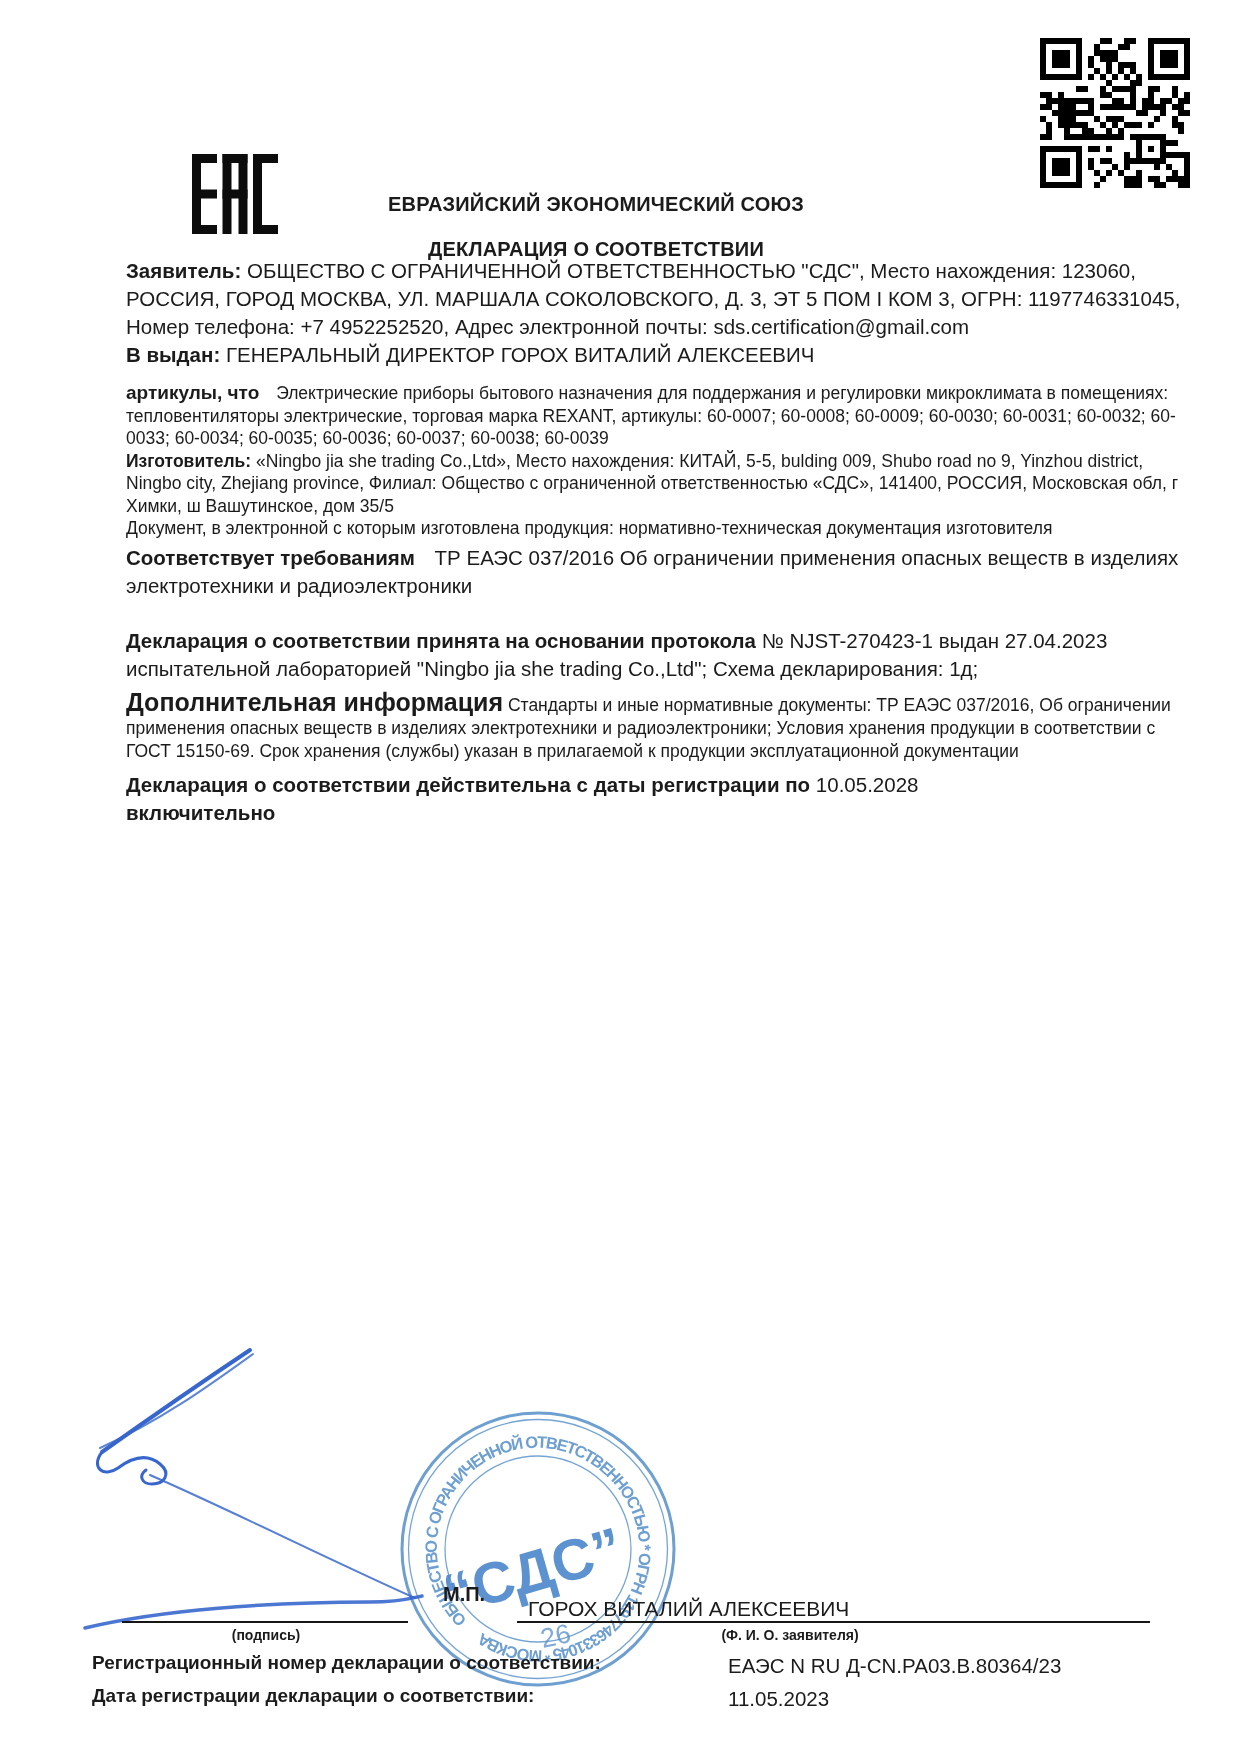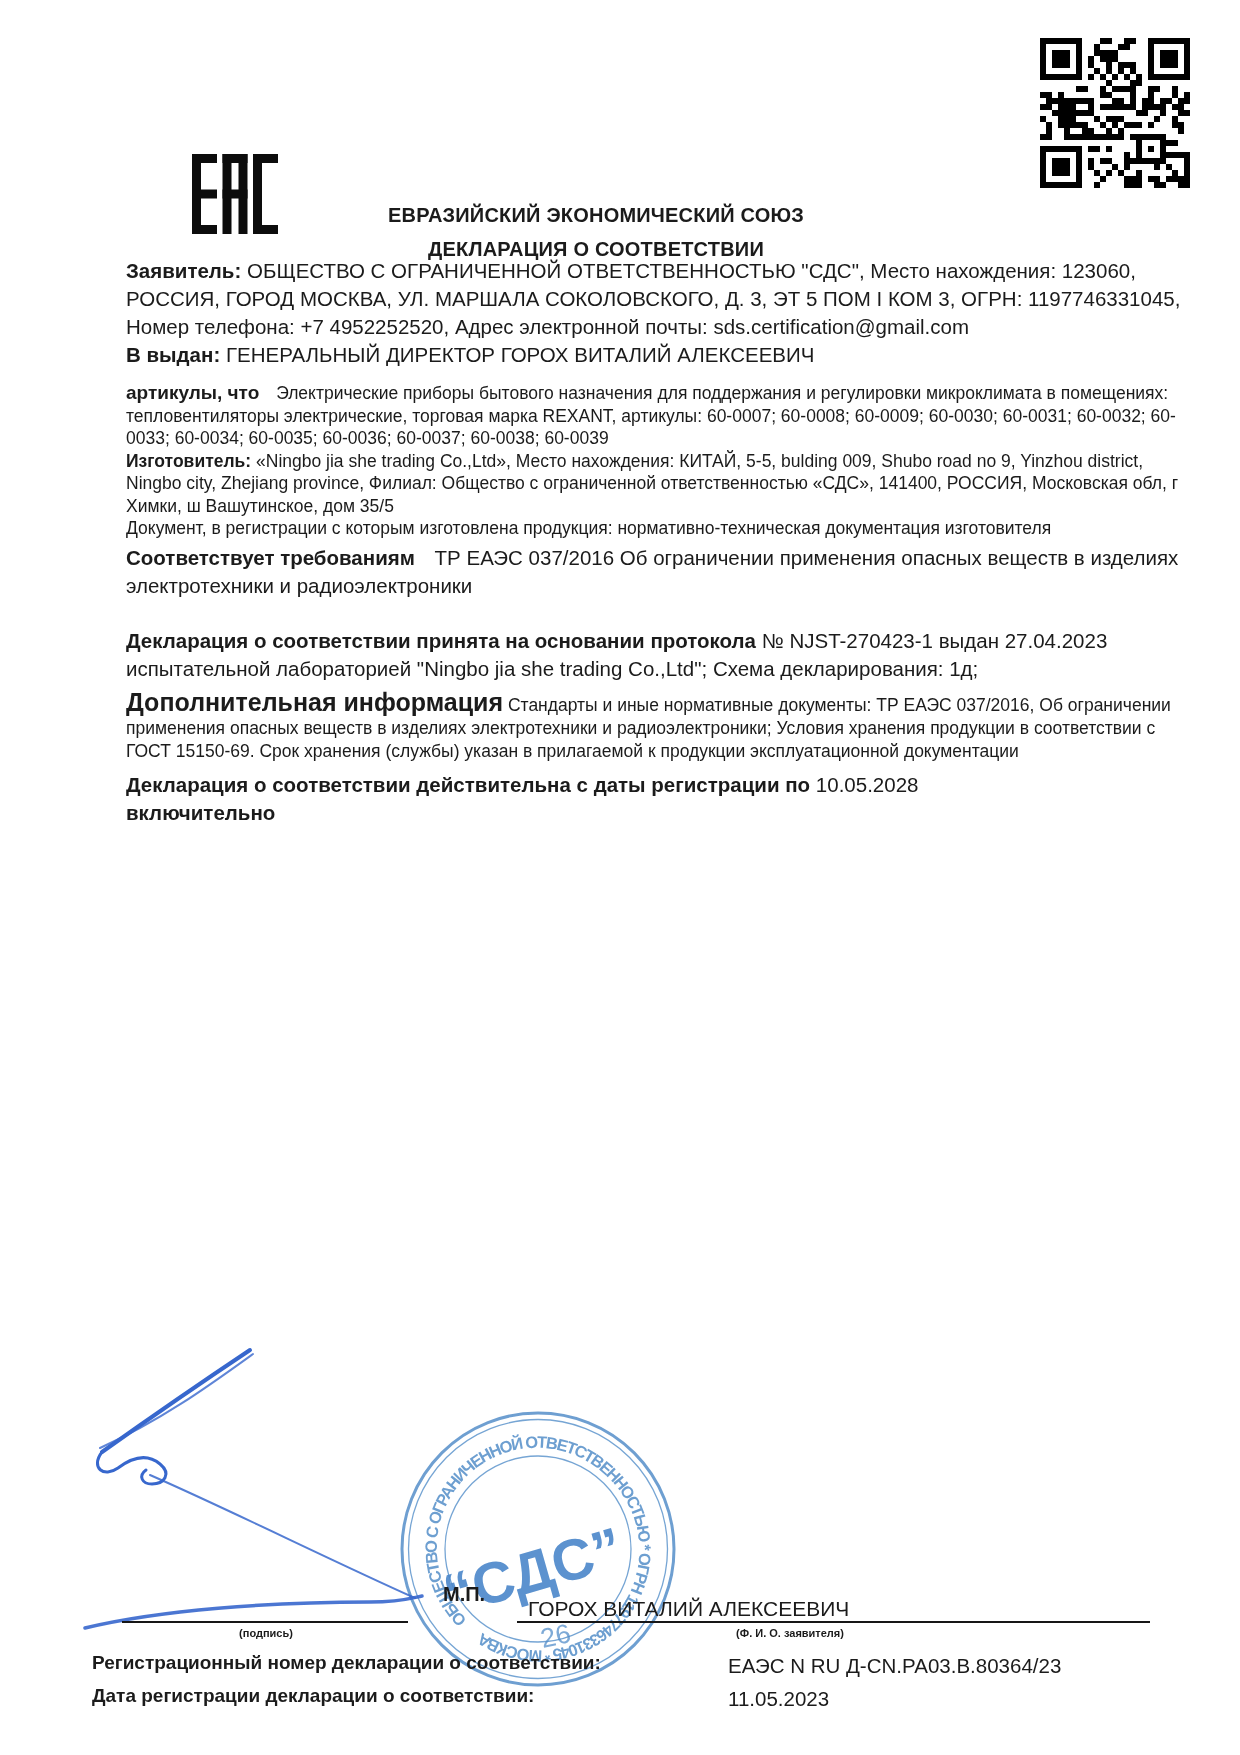--- a/index.html
+++ b/index.html
@@ -18,21 +18,21 @@
   .sm{font-size:17.5px;line-height:22.5px;}
   b.inl{font-weight:bold;}
   .lead-sm{font-size:19px;font-weight:bold;}
   .gap13{margin-top:13px !important;}
   .gap4{margin-top:4px !important;}
   .gap27{margin-top:27px !important;}
   .gap8{margin-top:8px !important;}
   .blockline{display:block;}
   
   .sigline{height:0;border-top:2px solid #161616;}
-  .caption{font-size:11px;font-weight:bold;text-align:center;}
+  .caption{font-size:14px;font-weight:bold;text-align:center;}
   .mp{font-size:20px;font-weight:bold;}
   .fio-name{font-size:21px;}
   .reg-label{font-size:19px;font-weight:bold;}
   .reg-value{font-size:20.5px;}
   svg{display:block;}
   .noptr{pointer-events:none;}
 </style>
 </head>
 <body>
 
@@ -50,21 +50,21 @@
       <rect x="30.5" y="0" width="25" height="9"></rect>
       <rect x="30.5" y="35.5" width="25" height="9"></rect>
 
       <rect x="61" y="0" width="9" height="80"></rect>
       <rect x="61" y="0" width="25" height="9"></rect>
       <rect x="61" y="71" width="25" height="9"></rect>
     </g>
   </svg>
 </div>
 
-<div class="abs title" style="top:204px;">ЕВРАЗИЙСКИЙ ЭКОНОМИЧЕСКИЙ СОЮЗ</div>
+<div class="abs title" style="top:193px;">ЕВРАЗИЙСКИЙ ЭКОНОМИЧЕСКИЙ СОЮЗ</div>
 <div class="abs title" style="top:238px;">ДЕКЛАРАЦИЯ О СООТВЕТСТВИИ</div>
 
 <div class="abs" style="top:38px;left:1040px;">
   <svg id="qr" width="150" height="150" viewBox="0 0 150 150">
       <rect x="60" y="0" width="6" height="6" fill="#000"></rect>
       <rect x="66" y="0" width="6" height="6" fill="#000"></rect>
       <rect x="84" y="0" width="6" height="6" fill="#000"></rect>
       <rect x="90" y="0" width="6" height="6" fill="#000"></rect>
       <rect x="54" y="6" width="6" height="6" fill="#000"></rect>
       <rect x="78" y="6" width="6" height="6" fill="#000"></rect>
@@ -287,21 +287,21 @@
     <span>ГЕНЕРАЛЬНЫЙ ДИРЕКТОР ГОРОХ ВИТАЛИЙ АЛЕКСЕЕВИЧ</span>
   </p>
   <p class="sm gap13">
     <b class="lead-sm" style="margin-right:12px;">артикулы, что</b>
     <span>Электрические приборы бытового назначения для поддержания и регулировки микроклимата в помещениях: тепловентиляторы электрические, торговая марка REXANT, артикулы: 60-0007; 60-0008; 60-0009; 60-0030; 60-0031; 60-0032; 60-0033; 60-0034; 60-0035; 60-0036; 60-0037; 60-0038; 60-0039</span>
   </p>
   <p class="sm">
     <b class="inl">Изготовитель:</b>
     <span>«Ningbo jia she trading Co.,Ltd», Место нахождения: КИТАЙ, 5-5, bulding 009, Shubo road no 9, Yinzhou district, Ningbo city, Zhejiang province, Филиал: Общество с ограниченной ответственностью «СДС», 141400, РОССИЯ, Московская обл, г Химки, ш Вашутинское, дом 35/5</span>
   </p>
-  <p class="sm">Документ, в регистрации с которым изготовлена продукция: нормативно-техническая документация изготовителя</p>
+  <p class="sm">Документ, в электронной с которым изготовлена продукция: нормативно-техническая документация изготовителя</p>
   <p class="lg gap4">
     <b class="inl" style="margin-right:14px;">Соответствует требованиям</b>
     <span>ТР ЕАЭС 037/2016 Об ограничении применения опасных веществ в изделиях электротехники и радиоэлектроники</span>
   </p>
   <p class="lg gap27">
     <b class="inl">Декларация о соответствии принята на основании протокола</b>
     <span>№ NJST-270423-1 выдан 27.04.2023  испытательной лабораторией "Ningbo jia she trading Co.,Ltd"; Схема декларирования: 1д;</span>
   </p>
   <p class="sm gap8" style="line-height:23px;">
     <b class="inl" style="font-size:25px;">Дополнительная информация</b>

